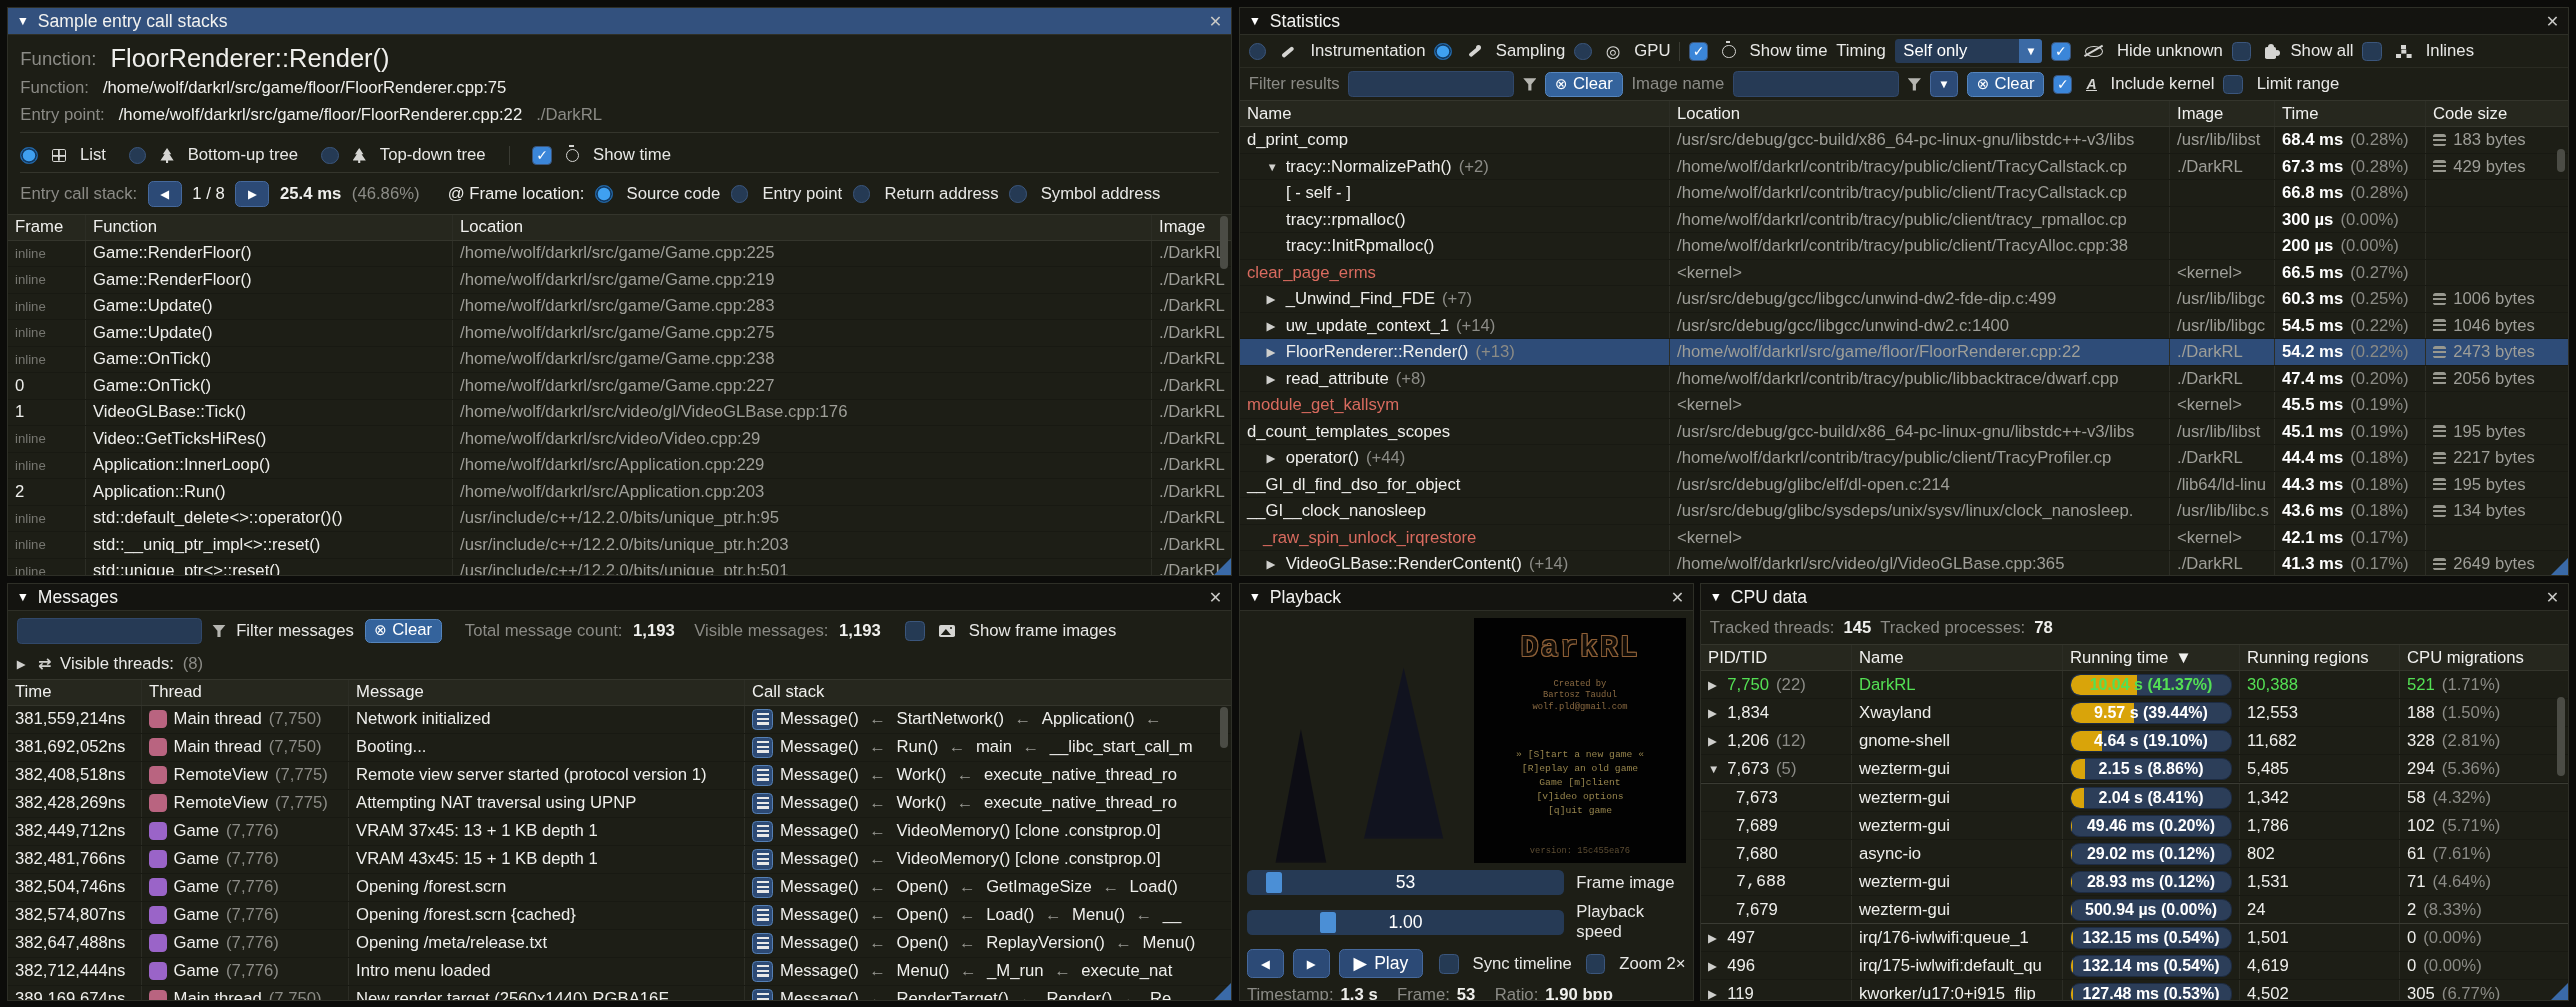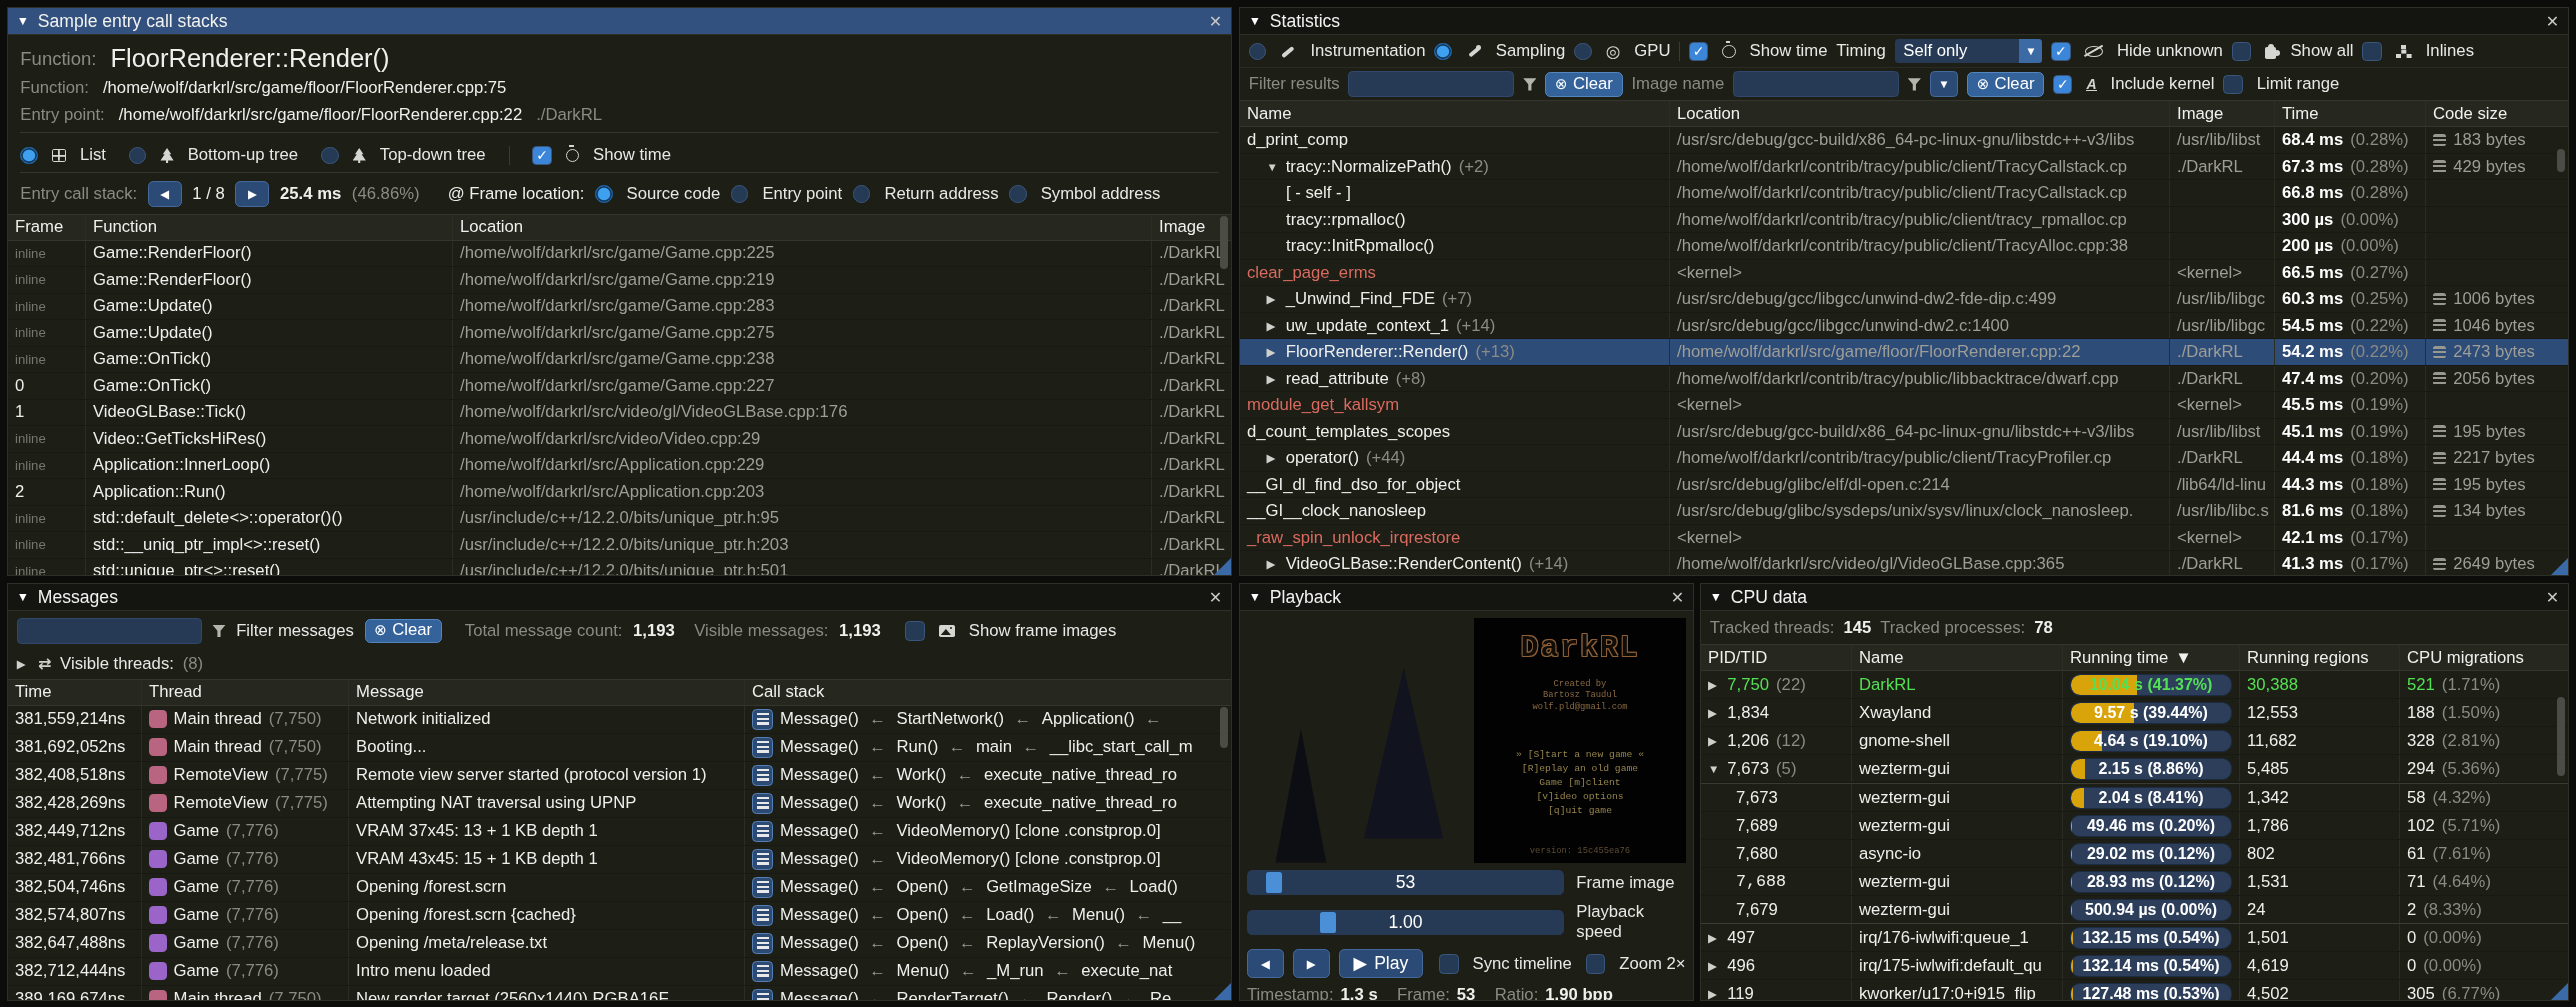--- a/index.html
+++ b/index.html
@@ -581,30 +581,30 @@
             <span class="gray">195 bytes</span>
           </div>
         </div>
         <div class="trow stats-grid rh29">
           <div style="padding-left: 7px;">
             <span class="white">__GI__clock_nanosleep</span>
           </div>
           <div class="gray">/usr/src/debug/glibc/sysdeps/unix/sysv/linux/clock_nanosleep.</div>
           <div class="gray">/usr/lib/libc.s</div>
           <div>
-            <span class="t-strong">81.6 ms</span>
+            <span class="t-strong">43.6 ms</span>
             <span class="pct">(0.18%)</span>
           </div>
           <div>
             <span class="ic icon-db"></span>
             <span class="gray">134 bytes</span>
           </div>
         </div>
         <div class="trow stats-grid rh29">
-          <div style="padding-left: 7px;">
+          <div style="padding-left: 23px;">
             <span class="red">_raw_spin_unlock_irqrestore</span>
           </div>
           <div class="gray">&lt;kernel&gt;</div>
           <div class="gray">&lt;kernel&gt;</div>
           <div>
             <span class="t-strong">42.1 ms</span>
             <span class="pct">(0.17%)</span>
           </div>
           <div></div>
         </div>

